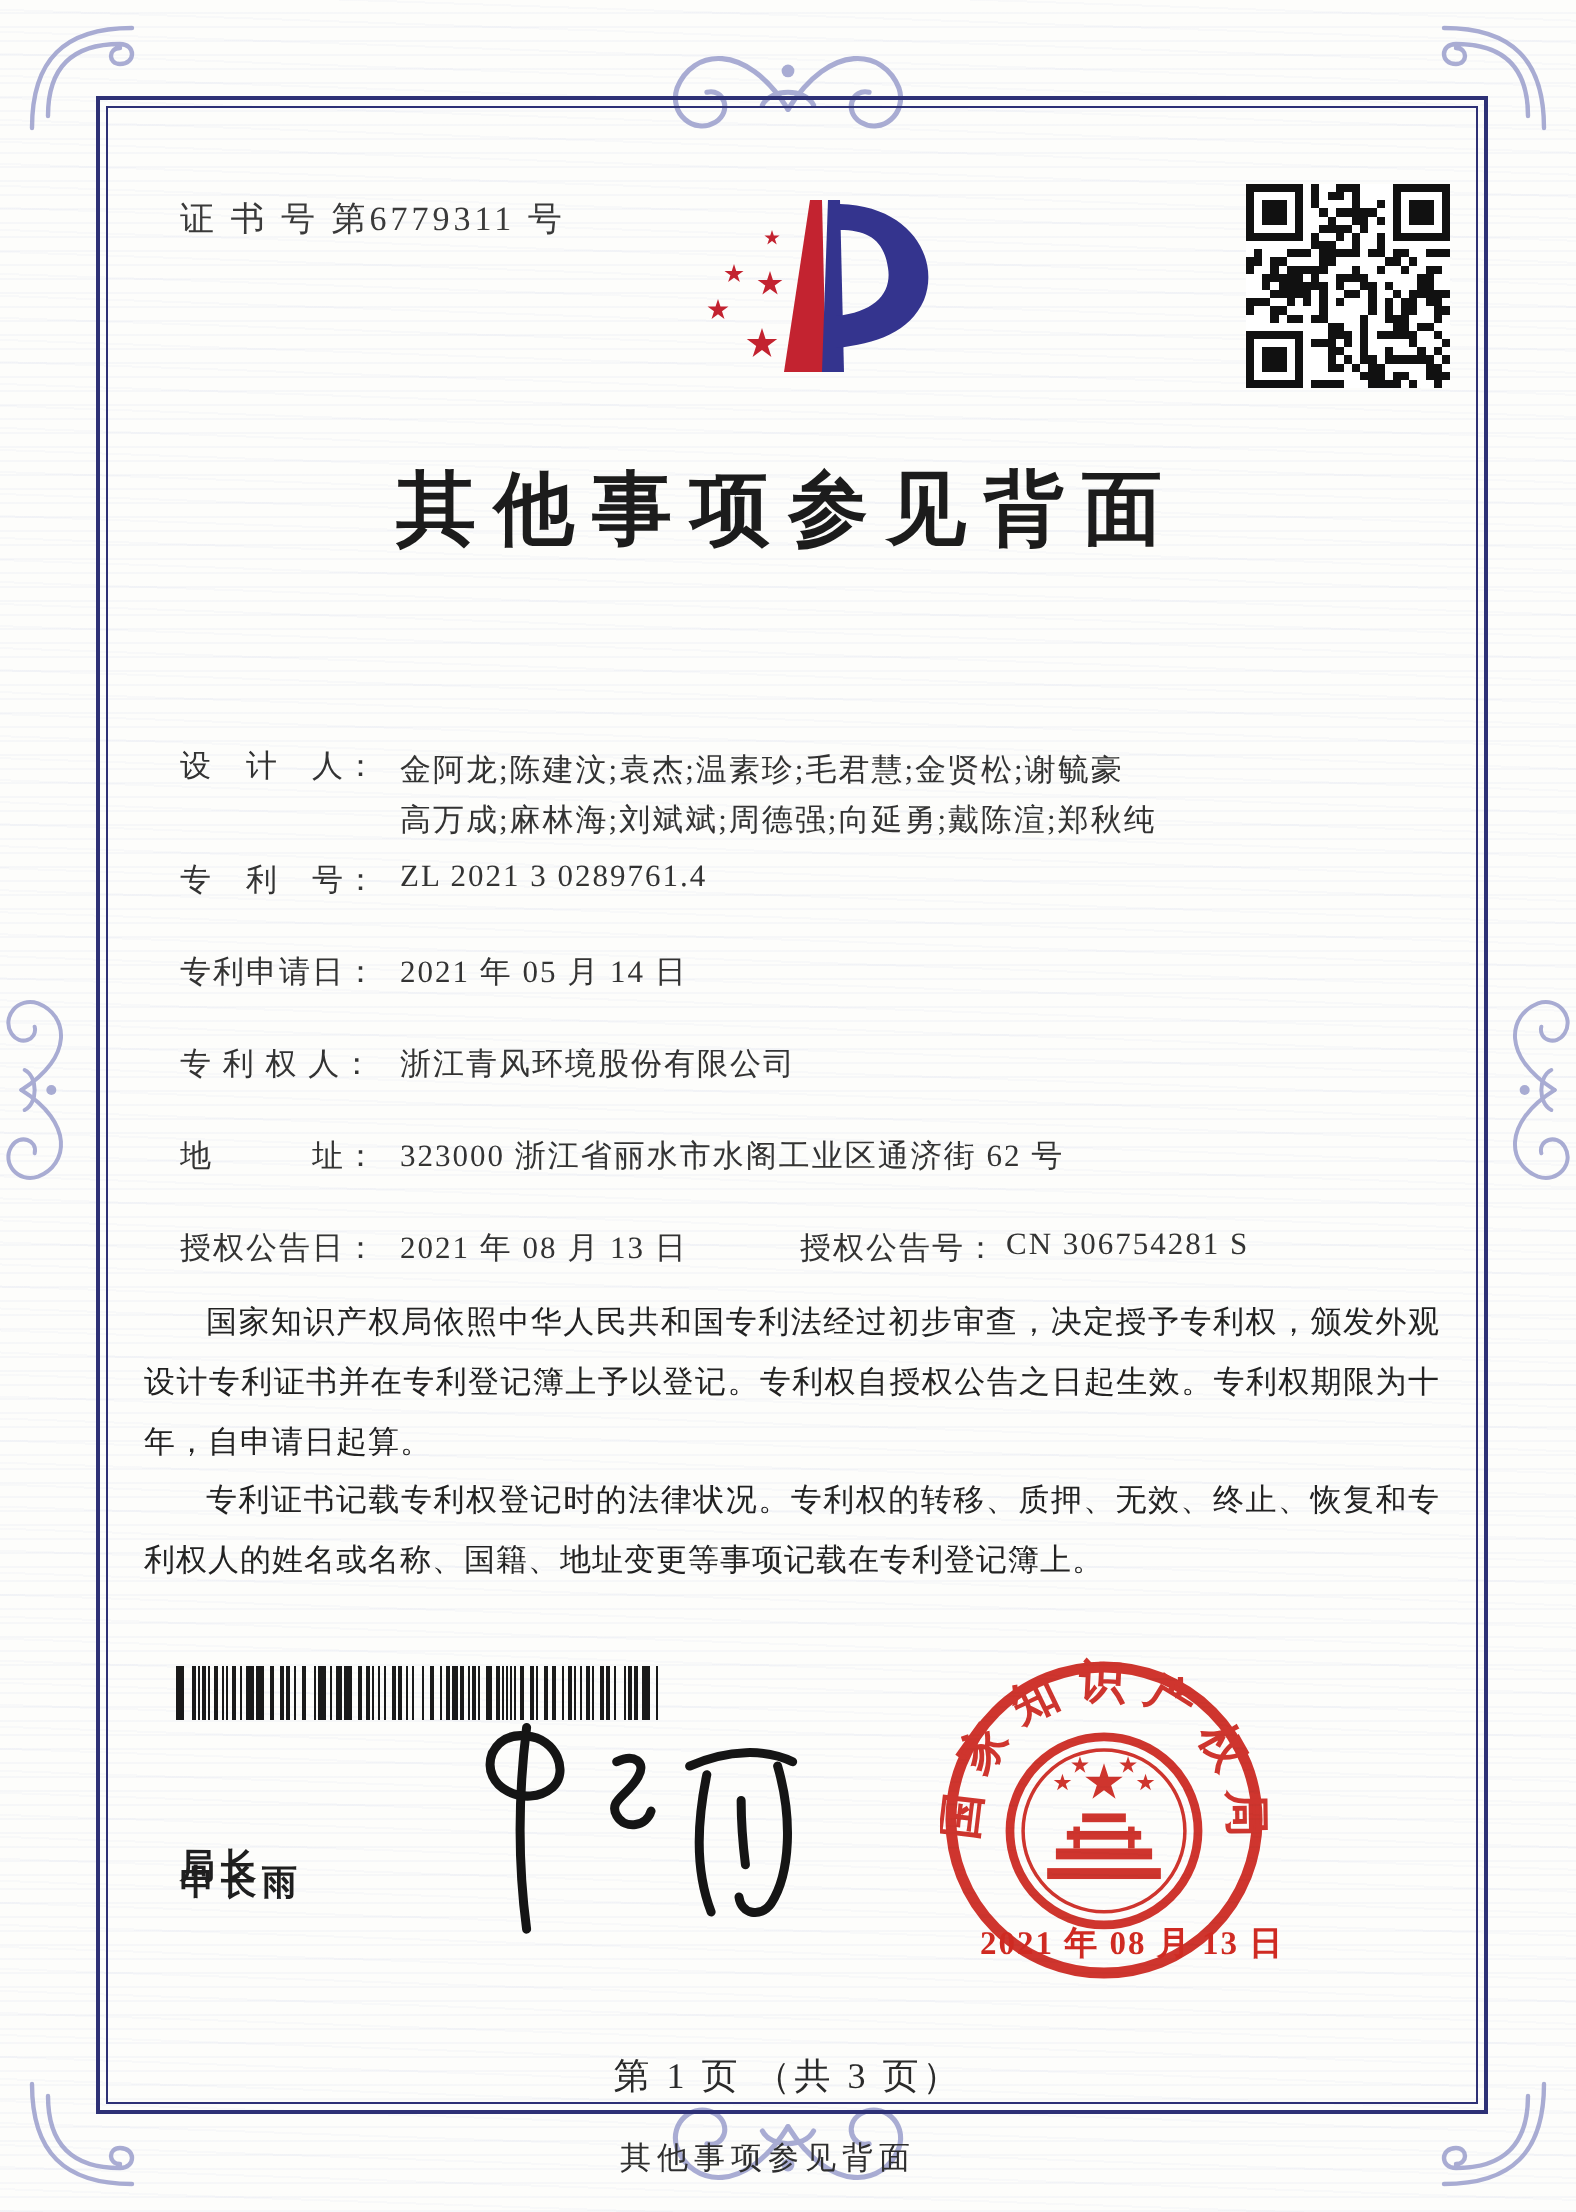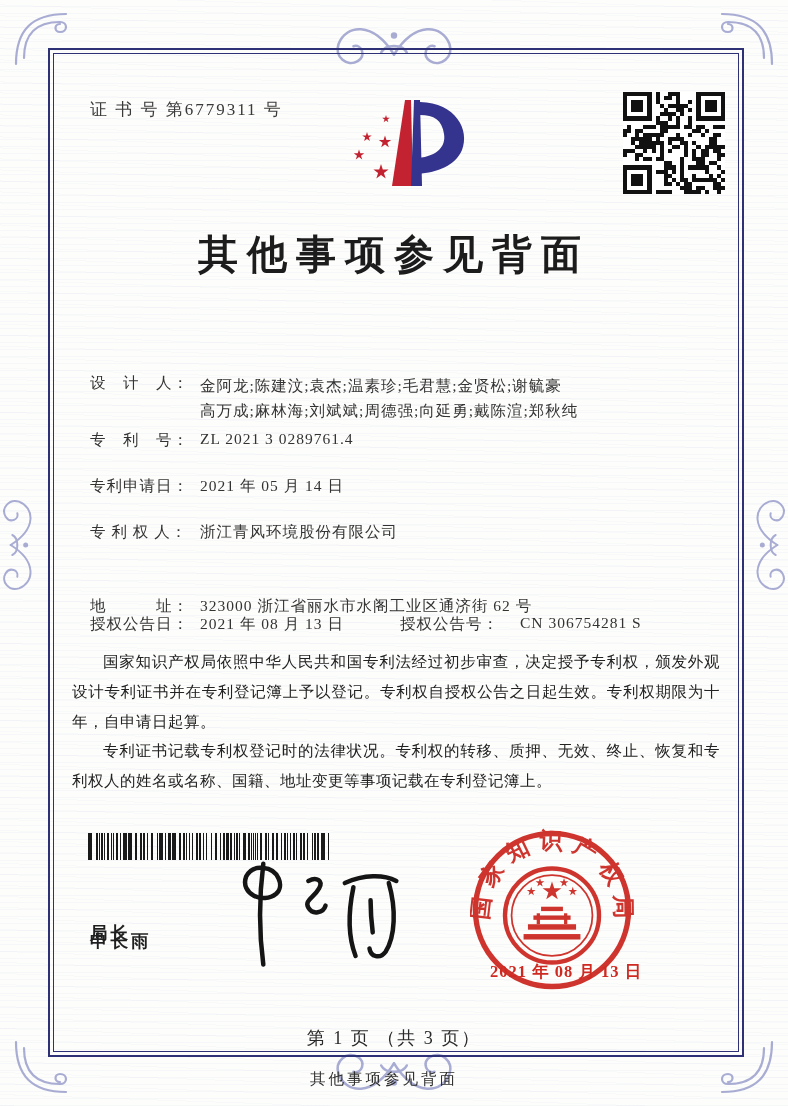--- a/index.html
+++ b/index.html
@@ -363,32 +363,32 @@
   <div class="abs field" style="top:476px">
     <span class="lbl">专利申请日：</span>
     <span class="val">2021 年 05 月 14 日</span>
   </div>
 
   <div class="abs field" style="top:522px">
     <span class="lbl">专 利 权 人：</span>
     <span class="val">浙江青风环境股份有限公司</span>
   </div>
 
-  <div class="abs field" style="top:596px">
+  <div class="abs field" style="top:568px">
     <span class="lbl">地　　　址：</span>
     <span class="val">323000 浙江省丽水市水阁工业区通济街 62 号</span>
   </div>
 
   <div class="abs field" style="top:614px">
     <span class="lbl">授权公告日：</span>
     <span class="val">2021 年 08 月 13 日</span>
   </div>
   <div class="abs field grant-no-field" style="top:614px">
     <span style="letter-spacing:1px">授权公告号：</span>
-    <span class="val" style="margin-left:21px">CN 306754281 S</span>
+    <span class="val" style="margin-left:4px">CN 306754281 S</span>
   </div>
 
   <div class="abs paras">
     <p>国家知识产权局依照中华人民共和国专利法经过初步审查，决定授予专利权，颁发外观设计专利证书并在专利登记簿上予以登记。专利权自授权公告之日起生效。专利权期限为十年，自申请日起算。</p>
     <p>专利证书记载专利权登记时的法律状况。专利权的转移、质押、无效、终止、恢复和专利权人的姓名或名称、国籍、地址变更等事项记载在专利登记簿上。</p>
   </div>
 
   <div class="abs barcode-box">
     <svg id="barcode-svg" viewBox="0 0 244 28" width="244" height="28" shape-rendering="crispEdges">
         <rect x="0" y="0" width="4" height="27" fill="#1a1a1a"></rect>

